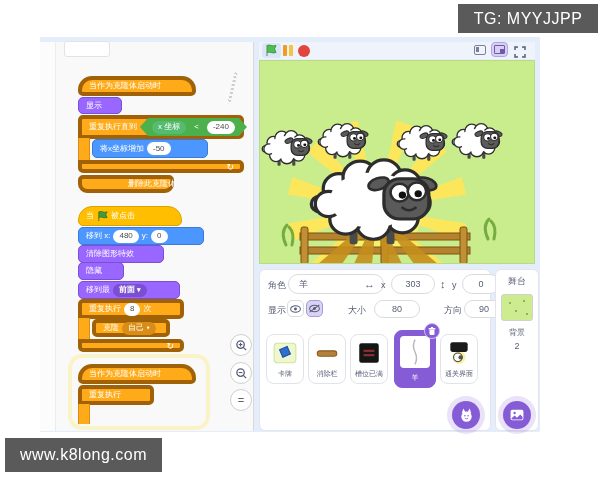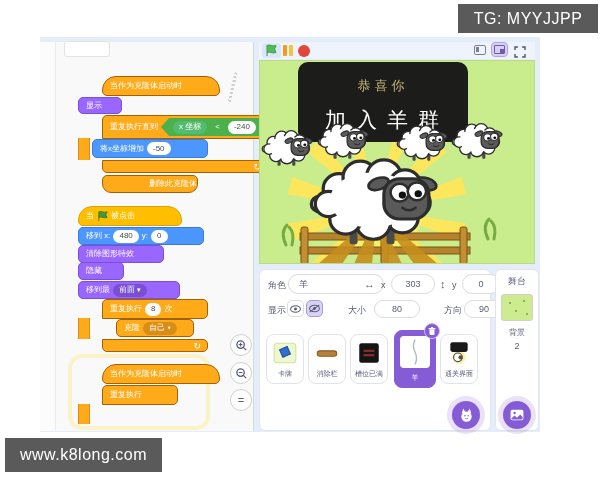--- a/index.html
+++ b/index.html
@@ -8,36 +8,36 @@
   .abs{position:absolute;box-sizing:border-box;}
   
   .badge{position:absolute;background:#5a5a5a;color:#fff;font-size:16px;
          display:flex;align-items:center;justify-content:center;letter-spacing:.5px;}
   
   .main-bg{background:#e4eefa;}
   .code-bg{background:#f9f9f9;border-right:1px solid #d9d9d9;}
   
   .blk{position:absolute;display:flex;align-items:center;gap:3px;padding:0 7px;height:18px;
        border-radius:5px;color:#fff;font-size:8px;white-space:nowrap;box-sizing:border-box;line-height:1;}
-  .gold{background:#ffab19;border:1px solid #a16207;margin-left:24px;}
+  .gold{background:#ffab19;border:4px solid #a16207;}
   .events{background:#ffbf00;border:1px solid #d9a400;}
   .purple{background:#9966ff;border:1px solid #7a4fd1;}
   .blue{background:#4c97ff;border:1px solid #3a7ad9;}
   .hat{height:20px;border-radius:14px 14px 5px 5px;}
   .cap{border-radius:5px 5px 9px 9px;padding-left:46px;}
   .ctop{border-radius:5px 5px 5px 0;}
   .spine{position:absolute;width:12px;box-sizing:border-box;}
   .spine.gold-s{background:#ffab19;border-left:1px solid #d98c16;border-right:1px solid #d98c16;}
   .cbot{position:absolute;display:flex;align-items:center;justify-content:flex-end;gap:2px;
         padding:0 6px;height:13px;border-radius:0 5px 5px 5px;color:#fff;font-size:9px;box-sizing:border-box;}
   .loop-icon::before{content:"\21BB";font-size:9px;}
   .oval{background:#fff;border-radius:9px;color:#4a4a4a;padding:0 6px;height:13px;
         display:flex;align-items:center;font-size:8px;}
   .dd{border-radius:9px;padding:0 6px;height:13px;display:flex;align-items:center;gap:2px;font-size:8px;color:#fff;}
-  .dd-purple{background:#7a4fd1;}
+  .dd-purple{background:#7a4fd1;font-weight:bold;}
   .dd-gold{background:#d98c16;font-family:Liberation Mono, monospace;}
   .caret::after{content:"\25BE";font-size:7px;}
   .hex{height:18px;display:flex;align-items:center;gap:8px;padding:0 12px;background:#4cb14c;
        clip-path:polygon(8px 0,calc(100% - 8px) 0,100% 50%,calc(100% - 8px) 100%,8px 100%,0 50%);
        font-size:8px;color:#fff;}
   .rep-oval{background:#55bb6e;border-radius:9px;padding:0 6px;height:13px;display:flex;align-items:center;font-size:8px;color:#fff;}
   
   .lbl{position:absolute;color:#575e75;font-size:9px;line-height:1;}
   .pill{position:absolute;background:#fff;border:1px solid #dcdcdc;border-radius:10px;color:#575e75;
         font-size:9px;display:flex;align-items:center;justify-content:center;box-sizing:border-box;}
@@ -256,24 +256,20 @@
       <g stroke="#76ab40" stroke-width="3" fill="none" stroke-linecap="round">
         <path d="M26 184 q-6 -13 1 -20"></path>
           <path d="M32 184 q3 -12 -3 -18"></path>
         <path d="M228 178 q-6 -13 1 -20"></path>
           <path d="M234 178 q3 -12 -3 -18"></path>
       </g>
       <use href="#sheep" transform="translate(50,90) scale(1.32,1.26)"></use>
     </svg>
   </div>
 
-  <div class="abs" style="left:298px;top:62px;width:170px;height:80px;background:#1c1c1a;border-radius:10px;z-index:2;text-align:center">
-    <div style="margin-top:15px;font-size:13px;color:#c8b878;letter-spacing:4px">恭喜你</div>
-    <div style="margin-top:11px;font-size:21px;color:#ffffff;letter-spacing:10px;padding-left:8px">加入羊群</div>
-  </div>
 
   <svg class="abs" style="left:261px;top:127px;z-index:3" width="54" height="42" viewBox="0 0 100 80">
       <use href="#sheep"></use>
     </svg>
   <svg class="abs" style="left:317px;top:120px;z-index:3" width="54" height="42" viewBox="0 0 100 80">
       <use href="#sheep"></use>
     </svg>
   <svg class="abs" style="left:396px;top:122px;z-index:3" width="54" height="42" viewBox="0 0 100 80">
       <use href="#sheep"></use>
     </svg>

